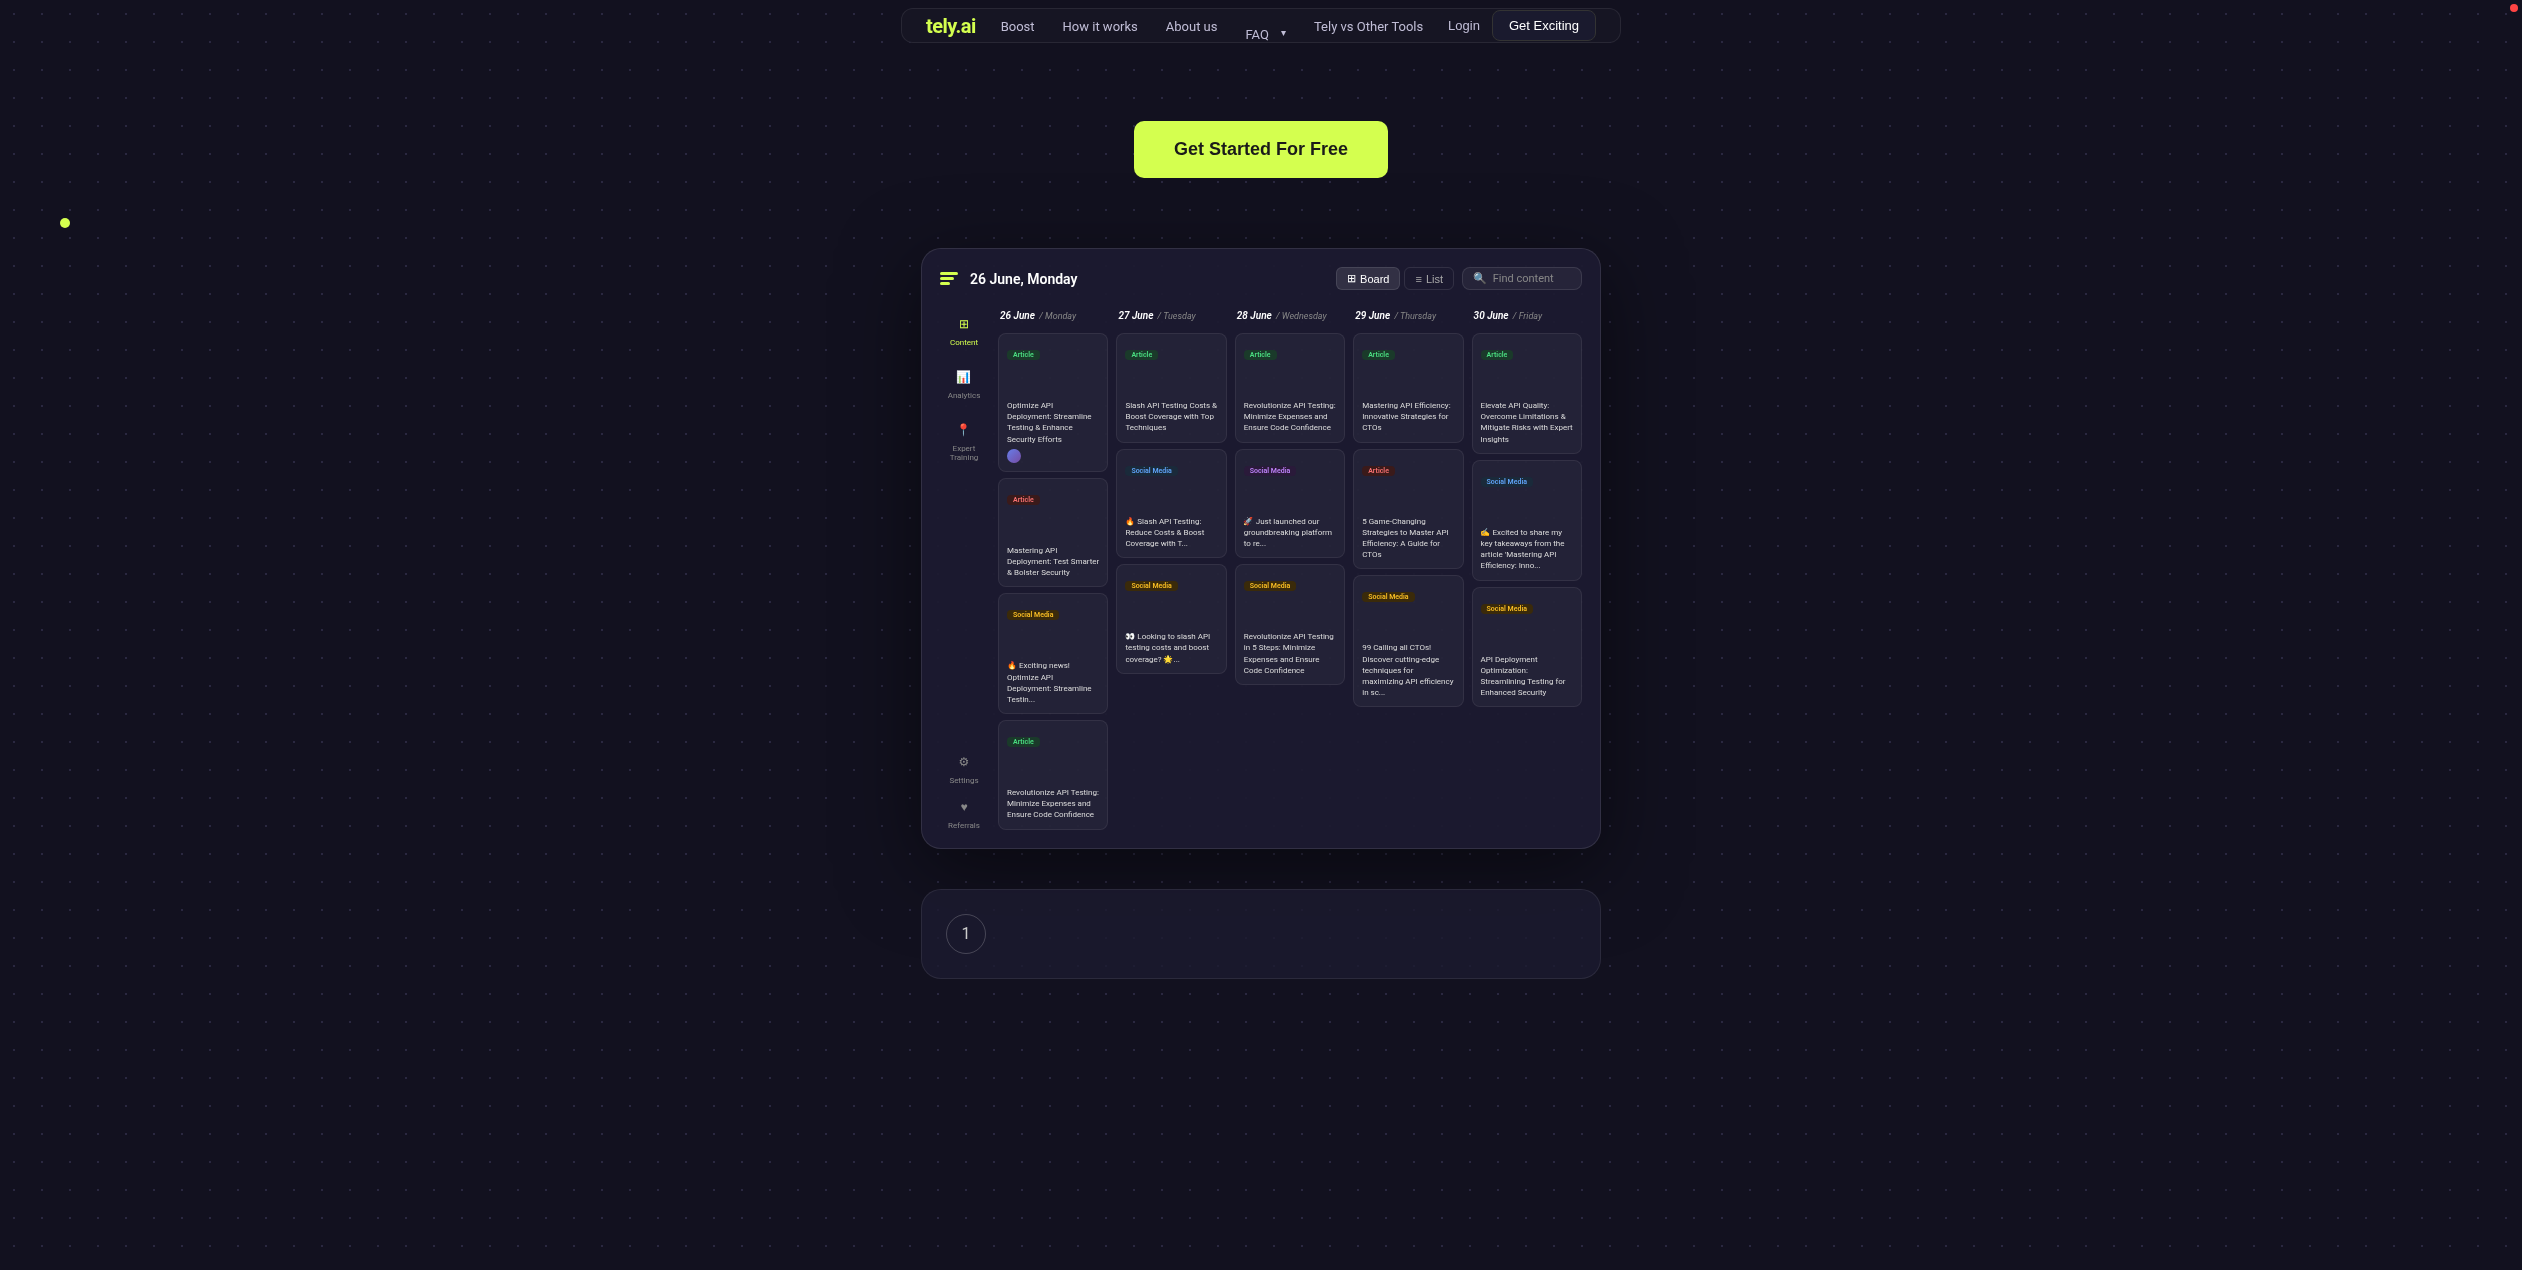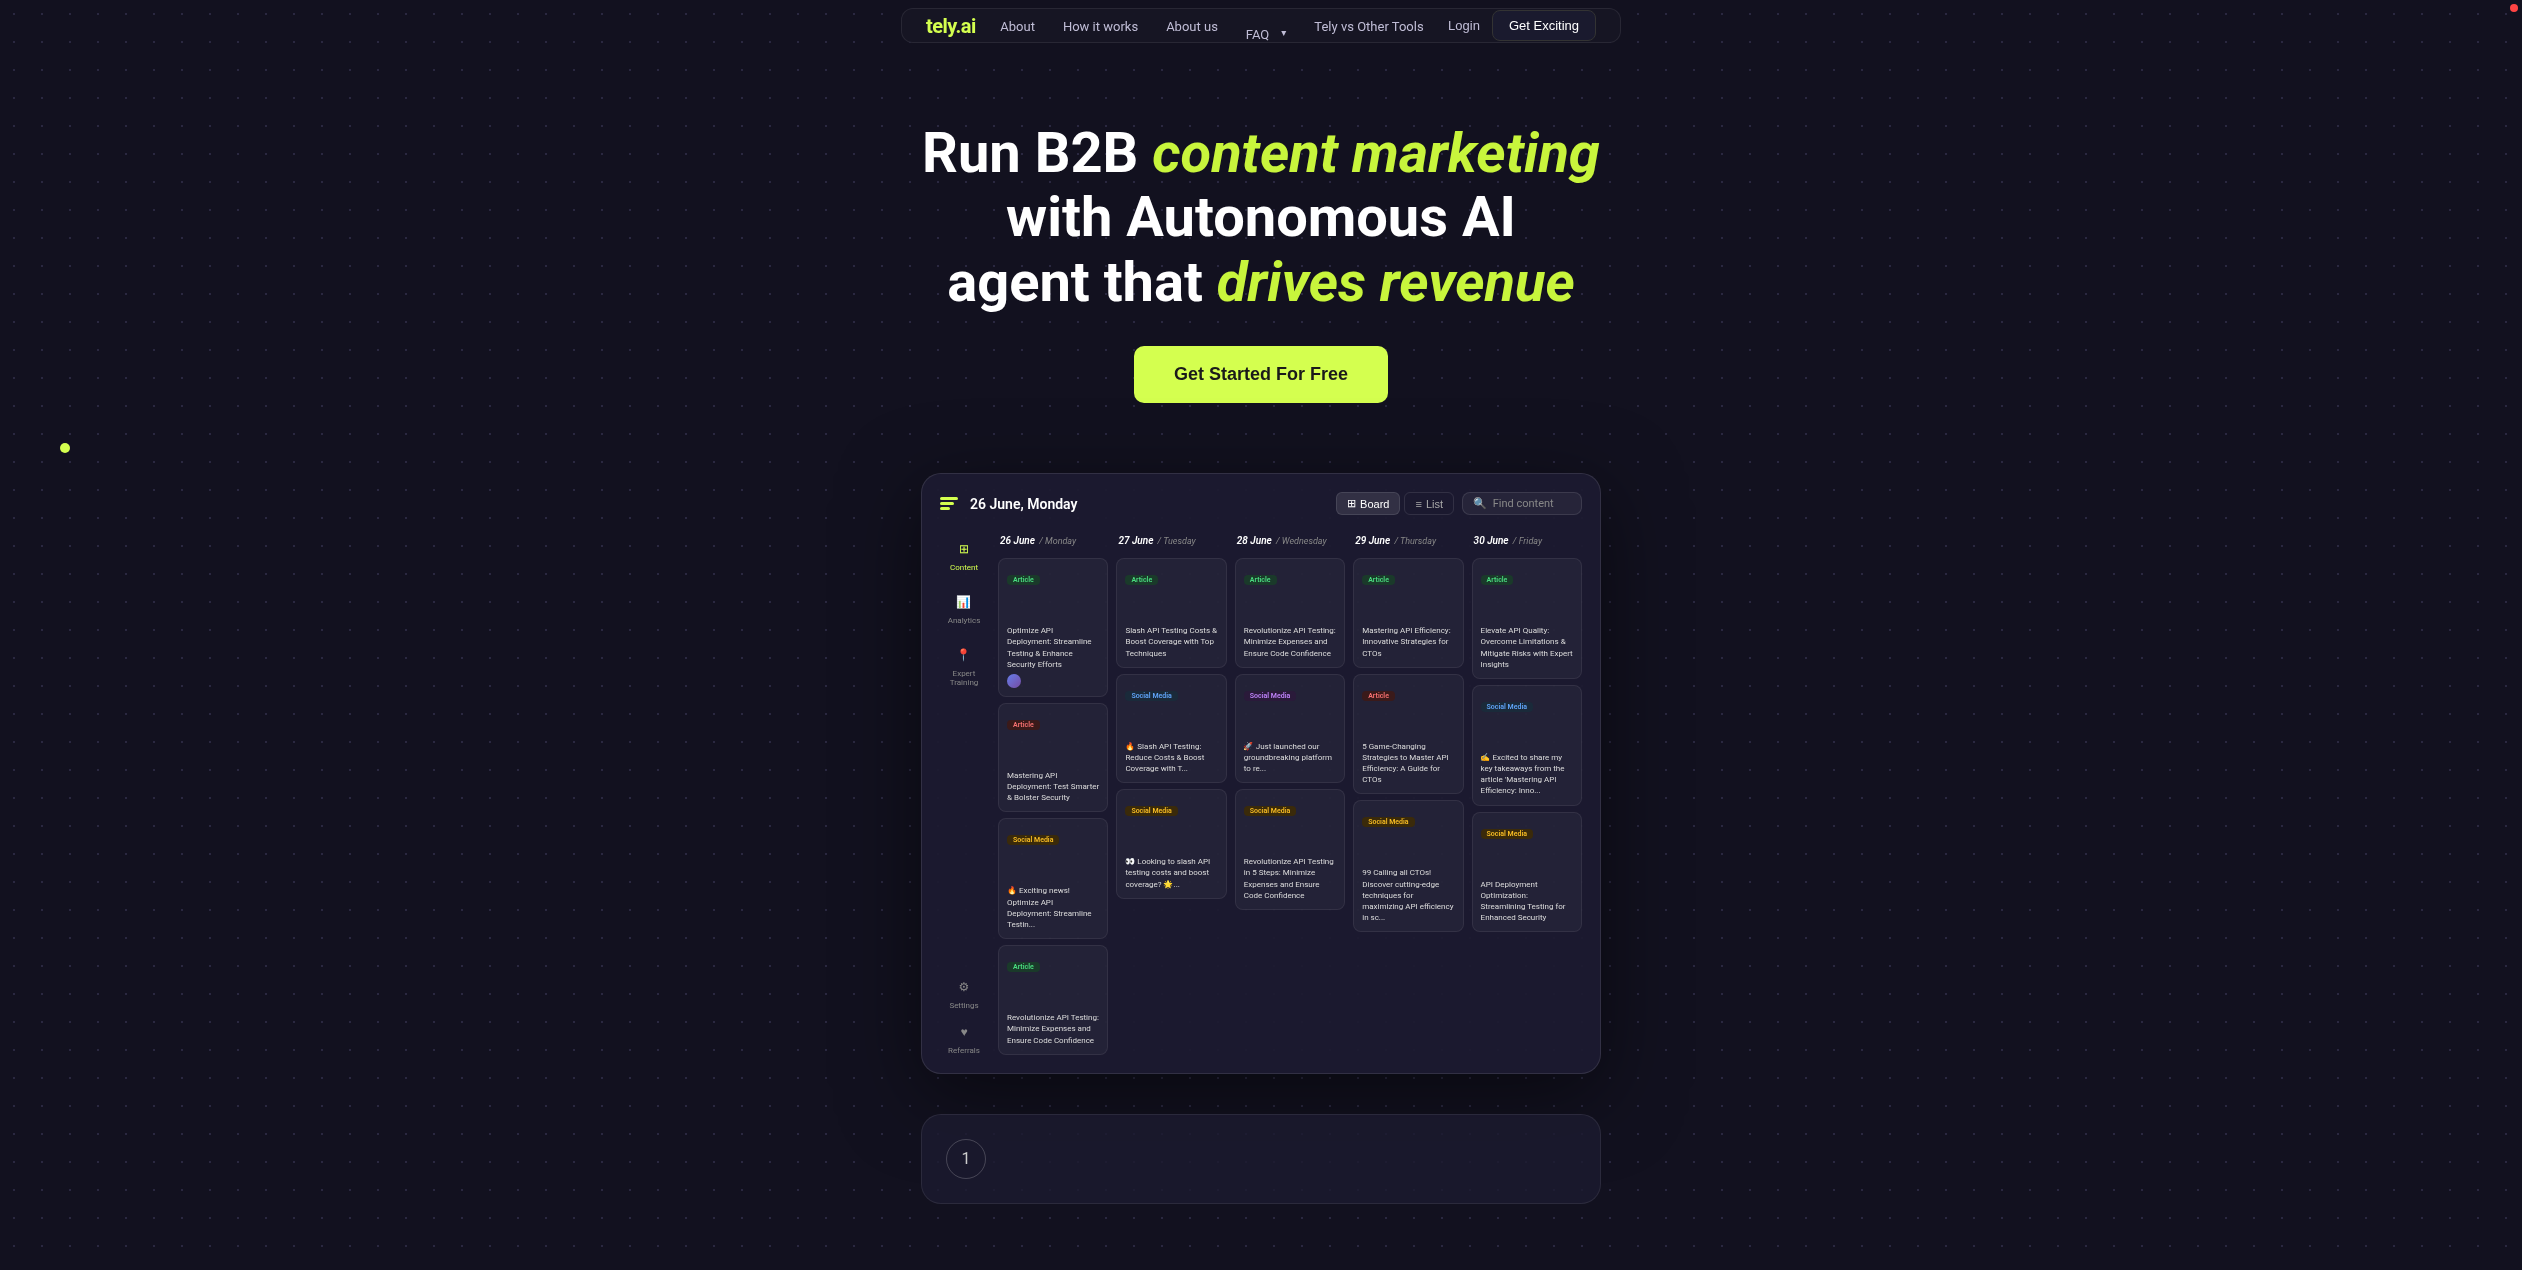--- a/index.html
+++ b/index.html
@@ -429,21 +429,21 @@
 <body>
 
 <div class="red-dot"></div>
 
 <div class="navbar-wrapper">
   <nav class="navbar-inner">
     <div class="logo">tely.ai</div>
 
     <ul class="nav-links">
       <li>
-        <a href="#">About</a>
+        <a href="#">Boost</a>
       </li>
       <li>
         <a href="#">How it works</a>
       </li>
       <li>
         <a href="#">About us</a>
       </li>
       <li>
         <a href="#" class="nav-faq">
           <span>FAQ</span>
@@ -456,23 +456,20 @@
     </ul>
 
     <div class="nav-actions">
       <button class="login-btn">Login</button>
       <button class="get-started-btn">Get Exciting</button>
     </div>
   </nav>
 </div>
 
 <section class="hero">
-  <h1 class="hero-title">
-    <span>Run B2B </span><span class="highlight-yellow">content marketing</span><span> with Autonomous AI<br>agent that </span><span class="highlight-italic">drives revenue</span>
-  </h1>
   <button class="cta-btn">Get Started For Free</button>
 </section>
 
 <div style="position:relative; z-index:6;">
   <div class="yellow-dot"></div>
 </div>
 
 <div class="dashboard-wrapper">
   <div class="dashboard-card">
 

